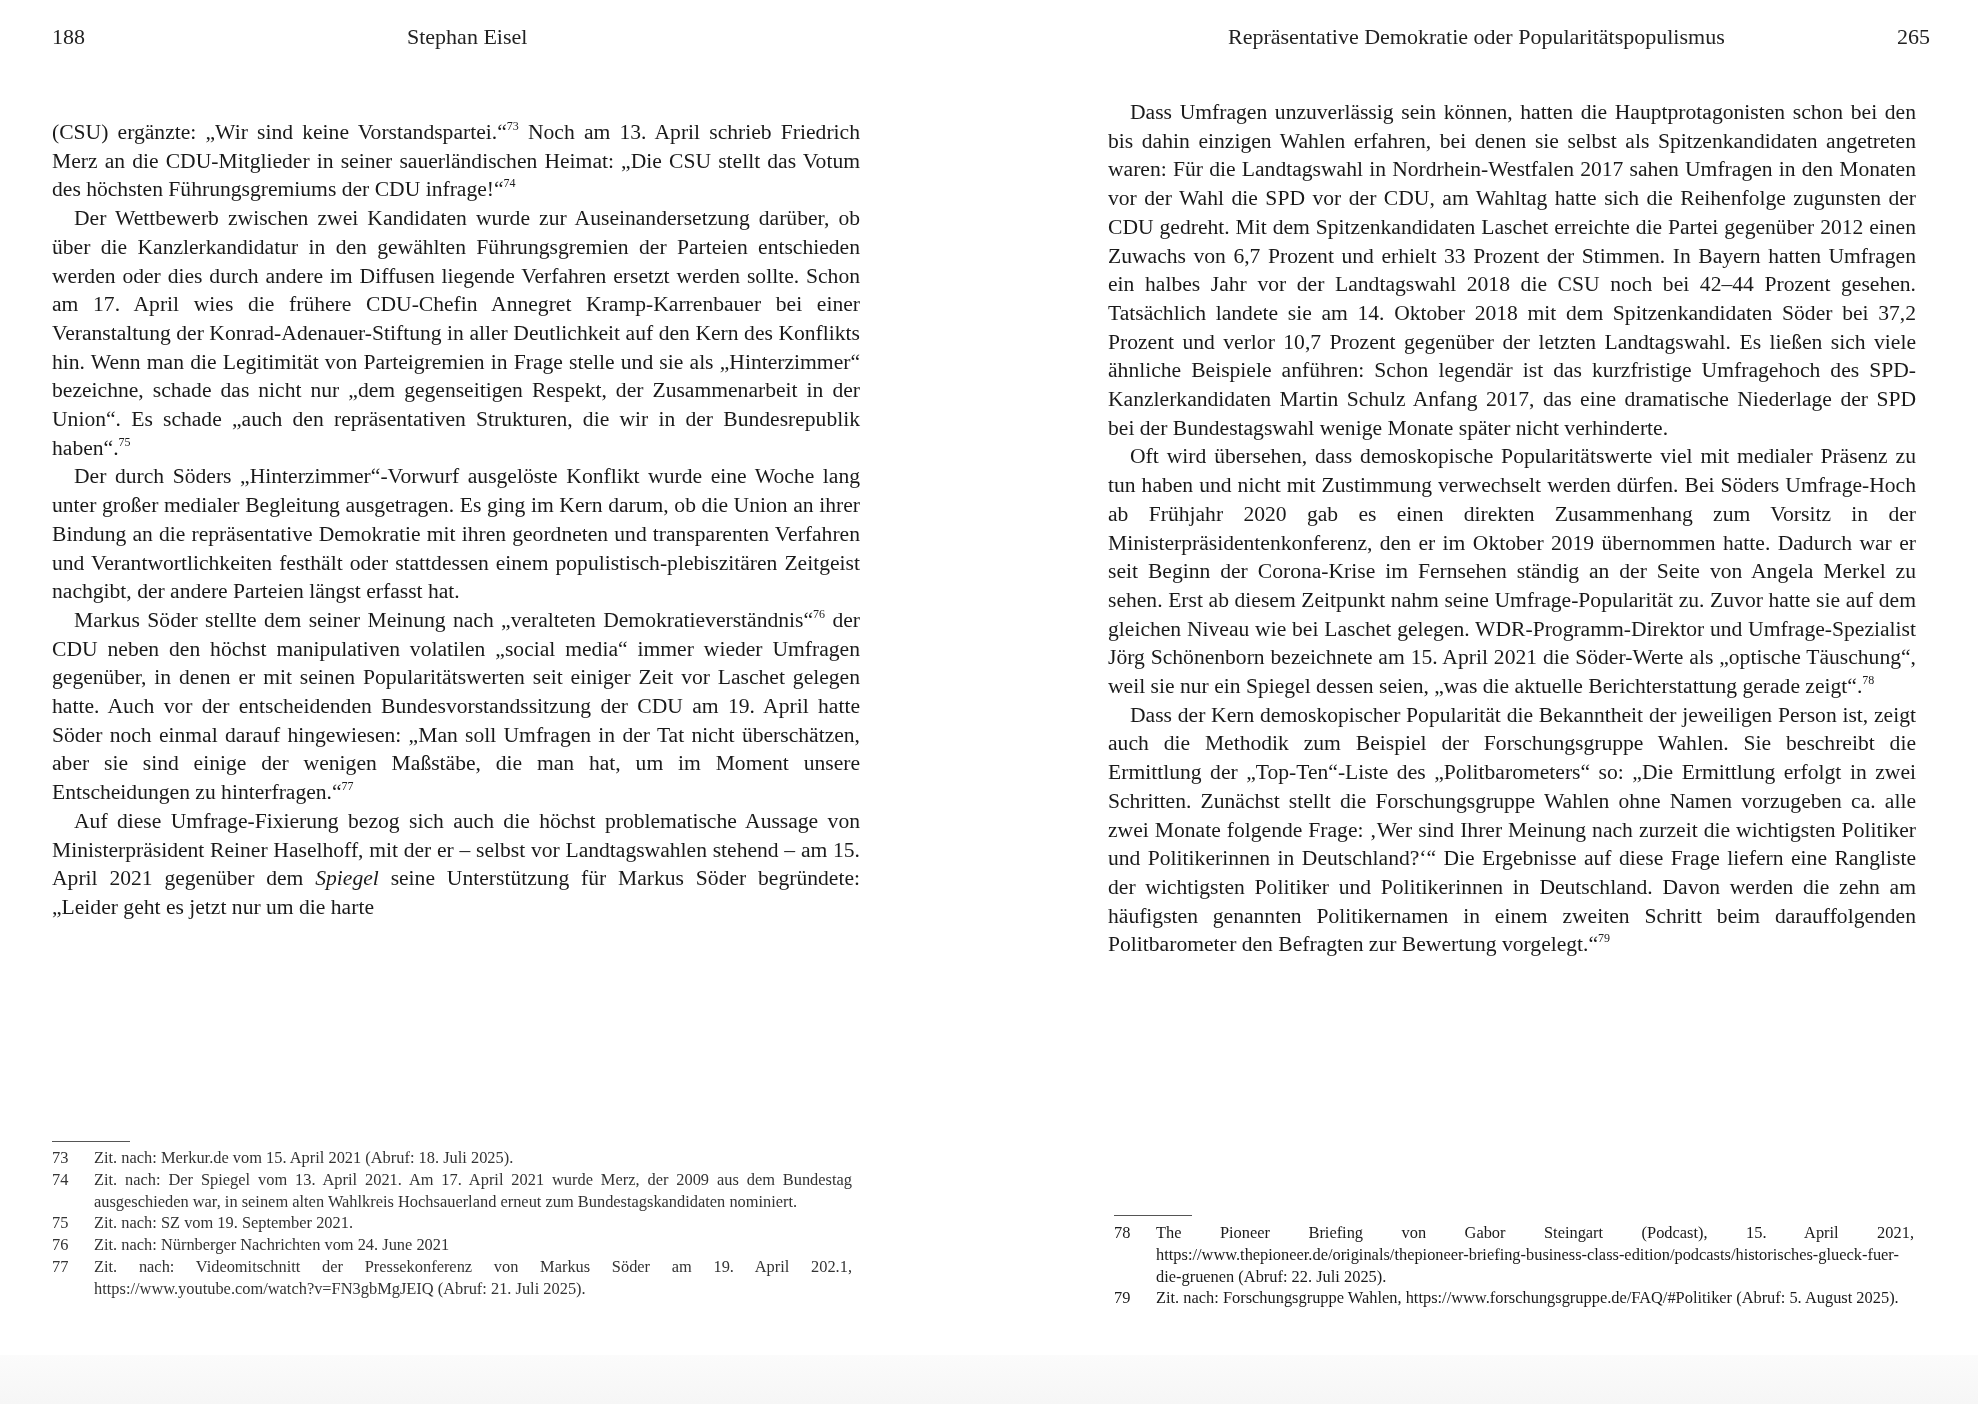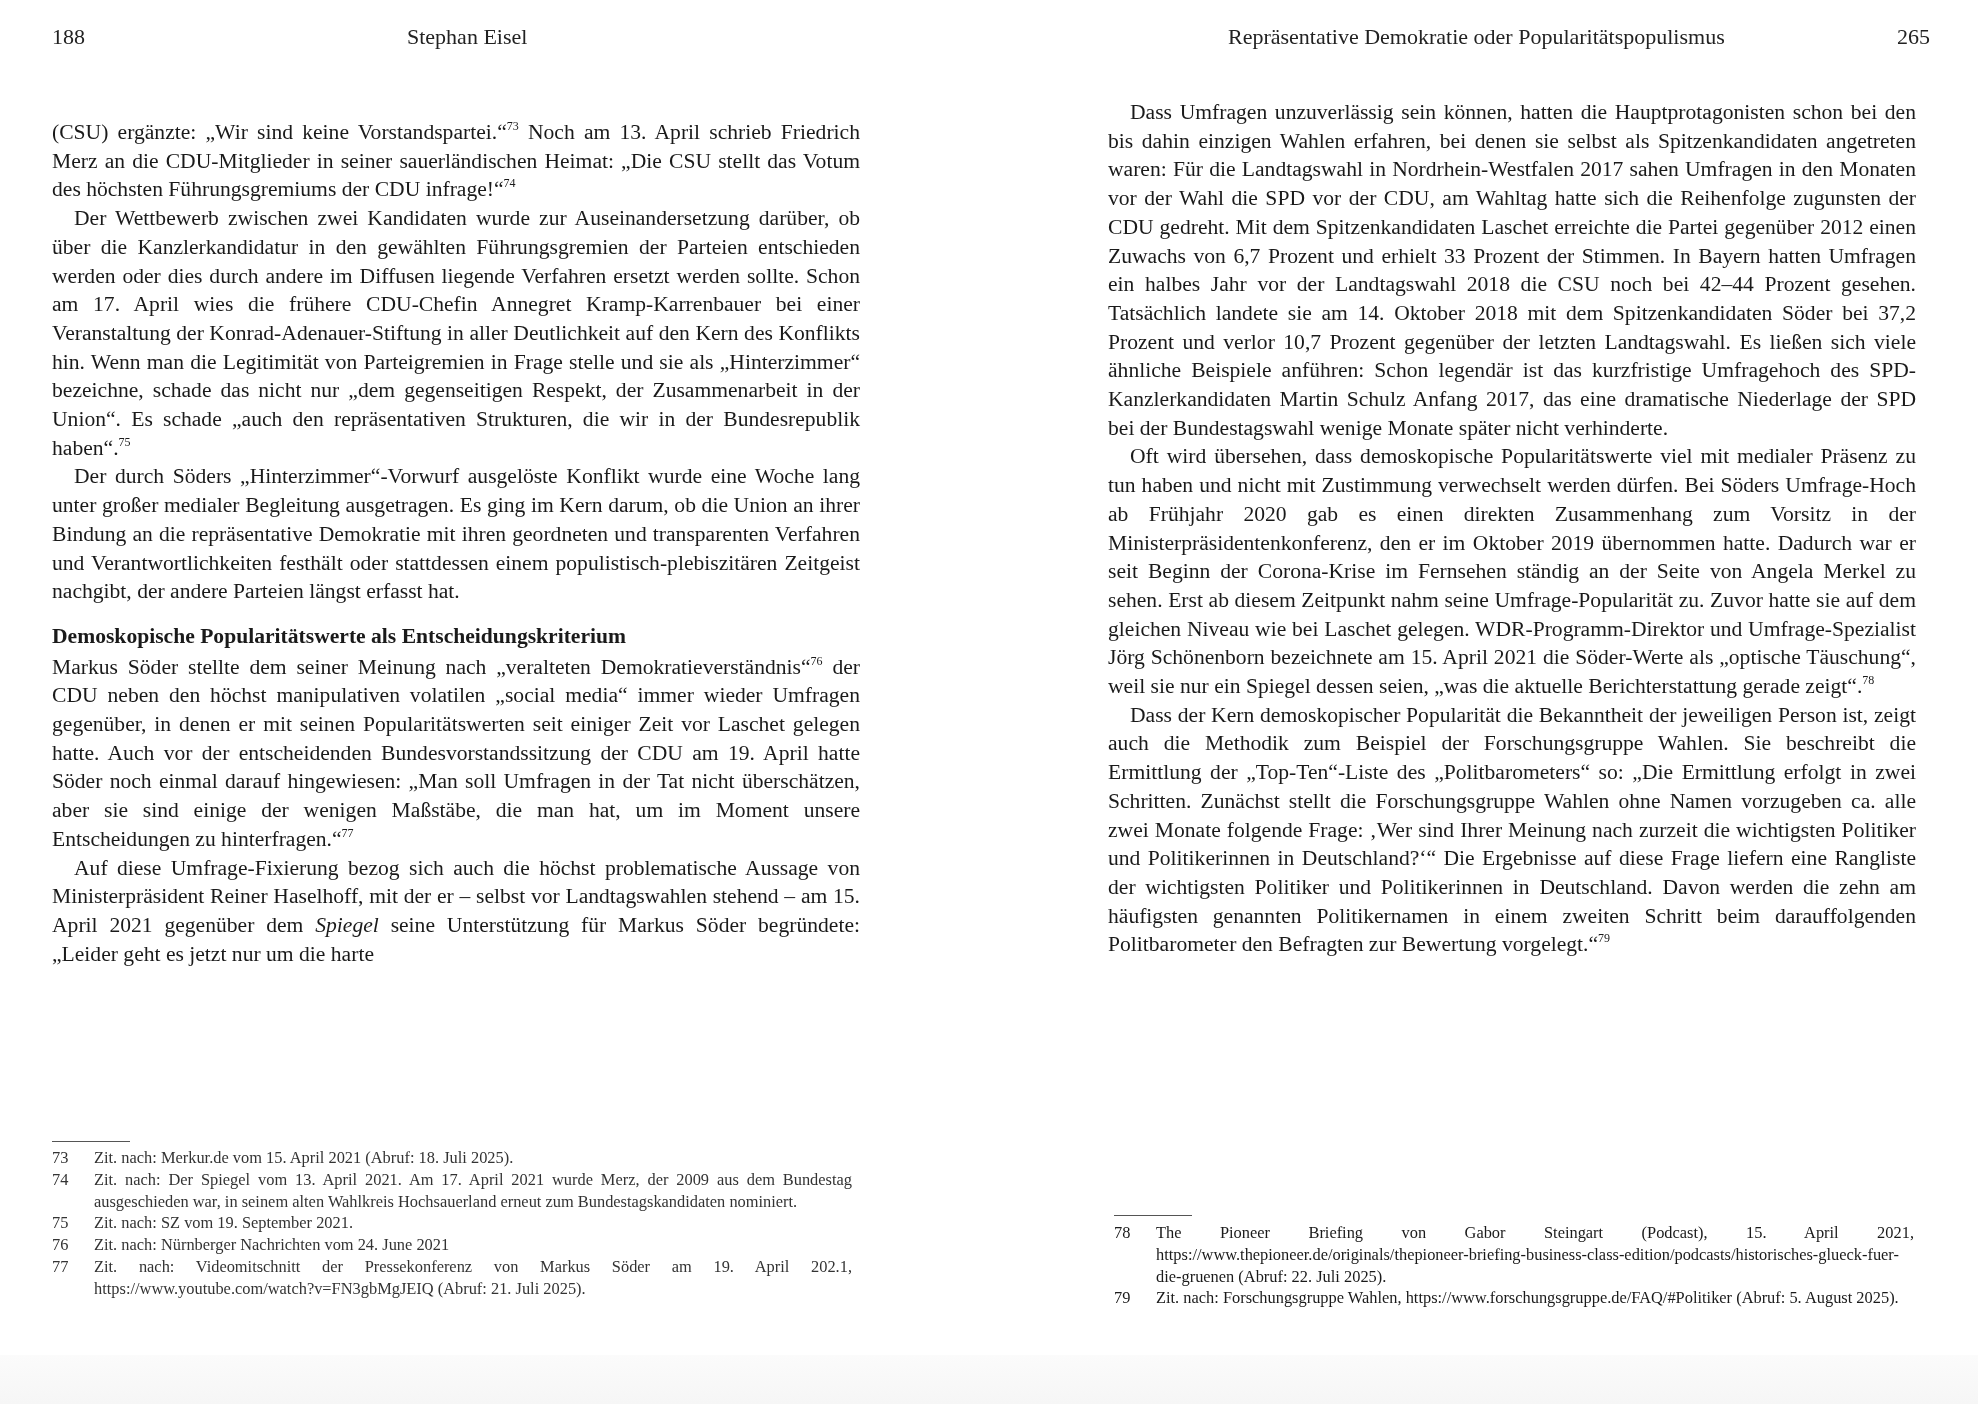--- a/index.html
+++ b/index.html
@@ -67,21 +67,20 @@
 
 <div class="page left">
   <div class="running-head pageno">188</div>
   <div class="running-head runtitle">Stephan Eisel</div>
 
   <div class="body">
     <p class="noindent"><span>(CSU) ergänzte: „Wir sind keine Vorstandspartei.“</span><sup>73</sup><span> Noch am 13. April schrieb Friedrich Merz an die CDU-Mitglieder in seiner sauerländischen Heimat: „Die CSU stellt das Votum des höchsten Führungsgremiums der CDU infrage!“</span><sup>74</sup></p>
     <p><span>Der Wettbewerb zwischen zwei Kandidaten wurde zur Auseinandersetzung darüber, ob über die Kanzlerkandidatur in den gewählten Führungsgremien der Parteien entschieden werden oder dies durch andere im Diffusen liegende Verfahren ersetzt werden sollte. Schon am 17. April wies die frühere CDU-Chefin Annegret Kramp-Karrenbauer bei einer Veranstaltung der Konrad-Adenauer-Stiftung in aller Deutlichkeit auf den Kern des Konflikts hin. Wenn man die Legitimität von Parteigremien in Frage stelle und sie als „Hinterzimmer“ bezeichne, schade das nicht nur „dem gegenseitigen Respekt, der Zusammenarbeit in der Union“. Es schade „auch den repräsentativen Strukturen, die wir in der Bundesrepublik haben“.</span><sup>75</sup></p>
     <p><span>Der durch Söders „Hinterzimmer“-Vorwurf ausgelöste Konflikt wurde eine Woche lang unter großer medialer Begleitung ausgetragen. Es ging im Kern darum, ob die Union an ihrer Bindung an die repräsentative Demokratie mit ihren geordneten und transparenten Verfahren und Verantwortlichkeiten festhält oder stattdessen einem populistisch-plebiszitären Zeitgeist nachgibt, der andere Parteien längst erfasst hat.</span></p>
 
-    <h3>Demoskopische Popularitätswerte als Entscheidungskriterium</h3>
 
     <p><span>Markus Söder stellte dem seiner Meinung nach „veralteten Demokratieverständnis“</span><sup>76</sup><span> der CDU neben den höchst manipulativen volatilen „social media“ immer wieder Umfragen gegenüber, in denen er mit seinen Popularitätswerten seit einiger Zeit vor Laschet gelegen hatte. Auch vor der entscheidenden Bundesvorstandssitzung der CDU am 19. April hatte Söder noch einmal darauf hingewiesen: „Man soll Umfragen in der Tat nicht überschätzen, aber sie sind einige der wenigen Maßstäbe, die man hat, um im Moment unsere Entscheidungen zu hinterfragen.“</span><sup>77</sup></p>
     <p><span>Auf diese Umfrage-Fixierung bezog sich auch die höchst problematische Aussage von Ministerpräsident Reiner Haselhoff, mit der er – selbst vor Landtagswahlen stehend – am 15. April 2021 gegenüber dem </span><i>Spiegel</i><span> seine Unterstützung für Markus Söder begründete: „Leider geht es jetzt nur um die harte</span></p>
   </div>
 
   <div class="fn-rule"></div>
   <div class="footnotes">
     <div class="fn">
         <span class="num">73</span>
         <span class="txt">Zit. nach: Merkur.de vom 15. April 2021 (Abruf: 18. Juli 2025).</span>

